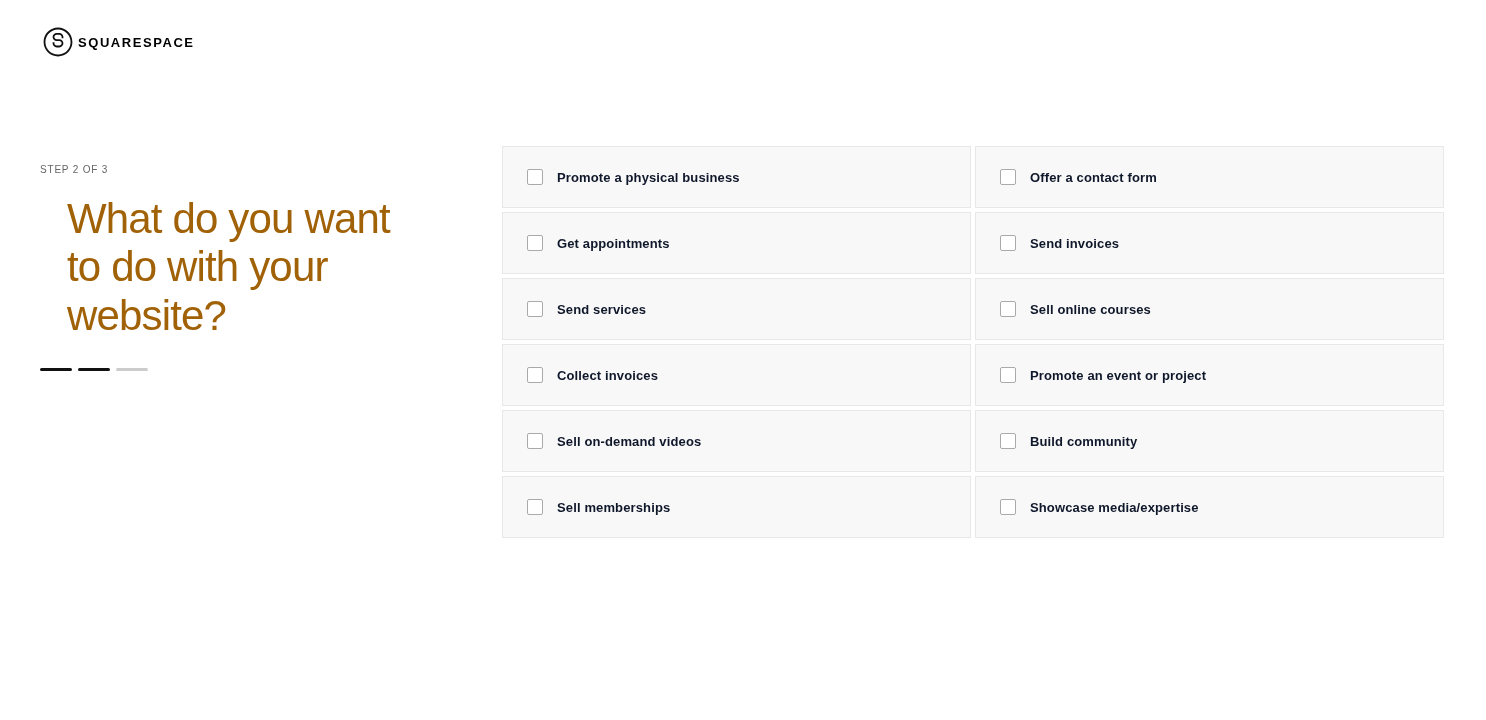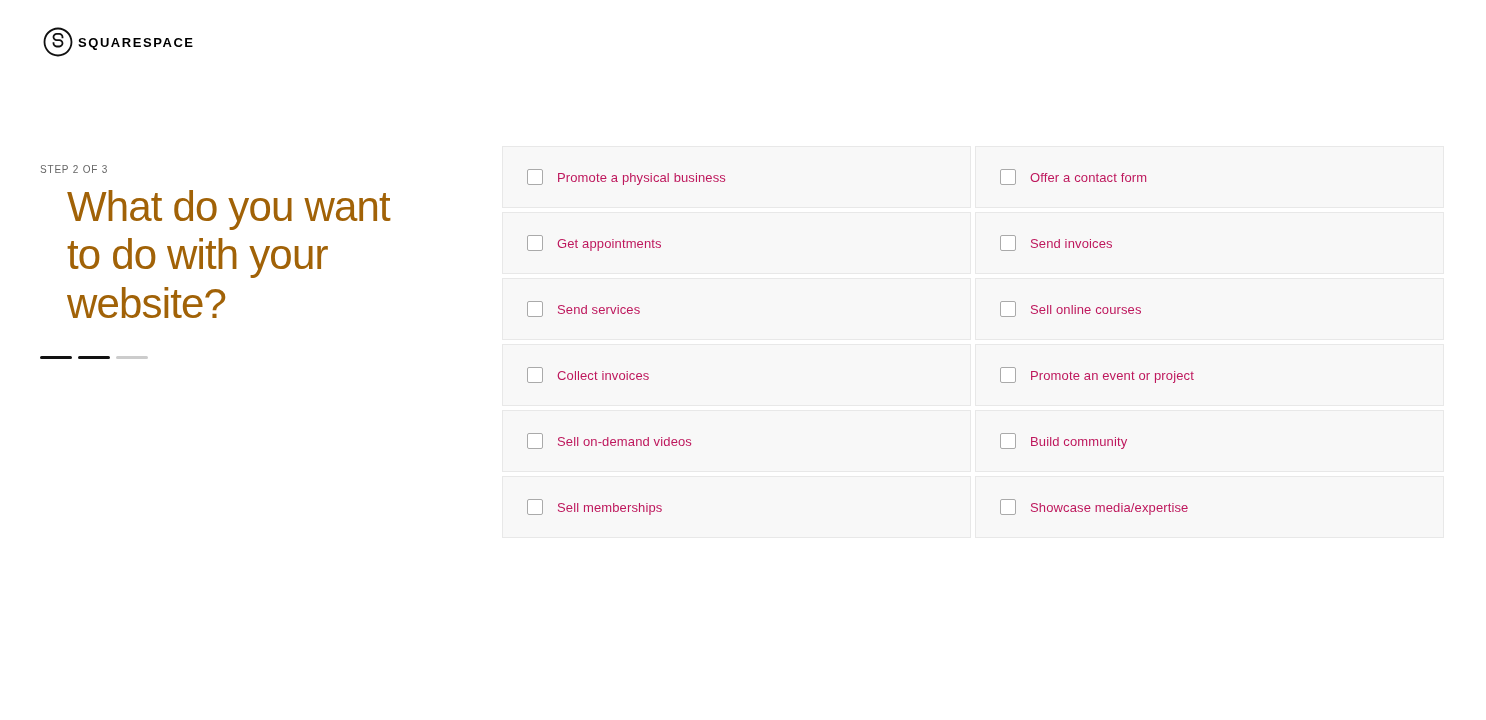--- a/index.html
+++ b/index.html
@@ -52,21 +52,21 @@
       flex-shrink: 0;
       padding-top: 20px;
     }
 
     .step-label {
       font-size: 10px;
       font-weight: 500;
       letter-spacing: 0.08em;
       color: #666;
       text-transform: uppercase;
-      margin-bottom: 8px;
+      margin-bottom: 20px;
     }
 
     .page-title {
       font-size: 42px;
       font-weight: 300;
       line-height: 1.15;
       color: #a16207;
       margin-bottom: 28px;
       letter-spacing: -0.02em;
       margin-left: 27px;
@@ -122,22 +122,22 @@
       width: 16px;
       height: 16px;
       border: 1.5px solid #aaa;
       background: white;
       flex-shrink: 0;
       border-radius: 2px;
     }
 
     .option-label {
       font-size: 13px;
-      color: #be185d;
-      font-weight: 400;
+      color: #0f172a;
+      font-weight: 700;
       letter-spacing: 0.01em;
     }
   </style>
 </head>
 <body>
 
 <div class="header">
   <div class="logo">
     <svg class="logo-icon" viewBox="0 0 40 40" fill="none" xmlns="http://www.w3.org/2000/svg">
       <path d="M20 4C11.163 4 4 11.163 4 20s7.163 16 16 16 16-7.163 16-16S28.837 4 20 4zm0 2c7.732 0 14 6.268 14 14s-6.268 14-14 14S6 27.732 6 20 12.268 6 20 6z" fill="#111"></path>

